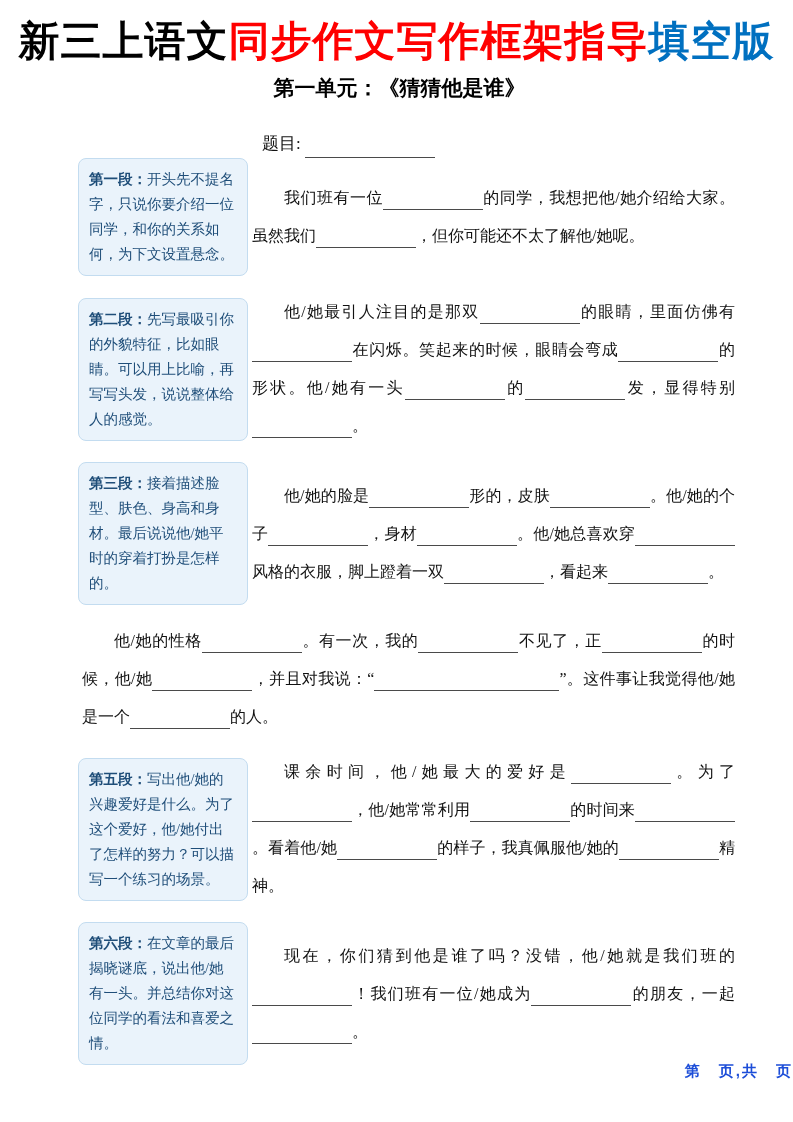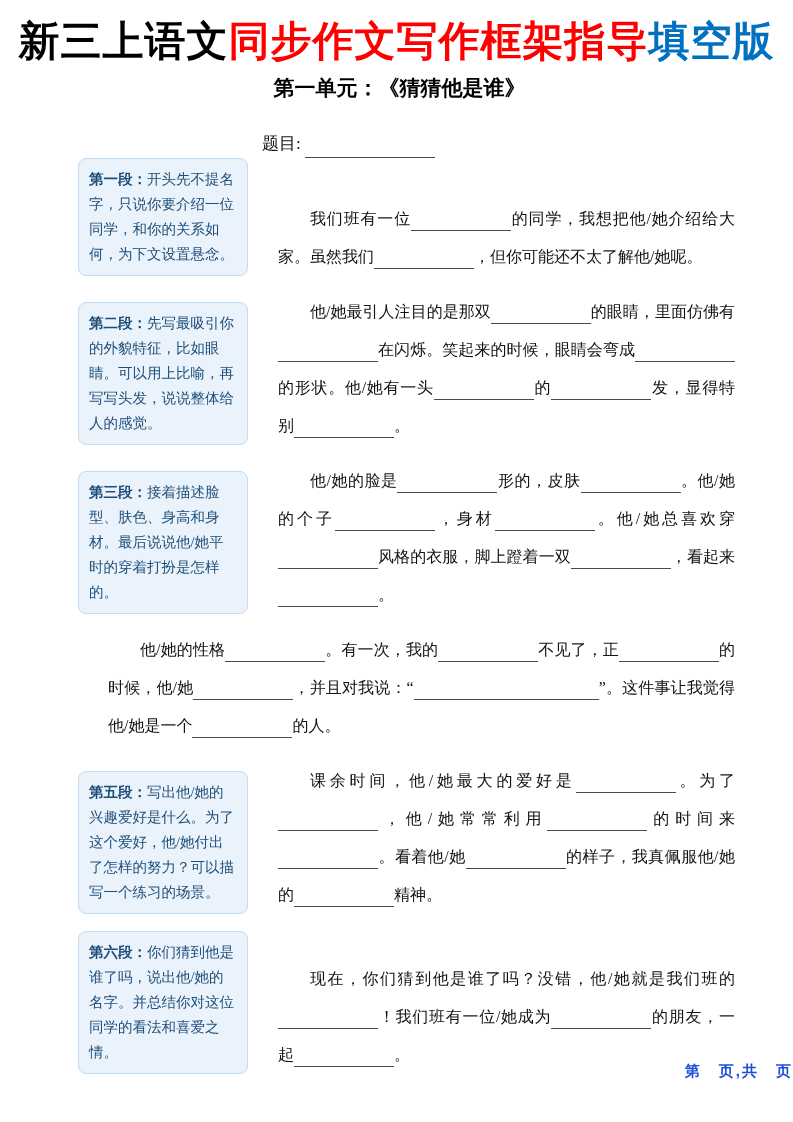--- a/index.html
+++ b/index.html
@@ -38,38 +38,38 @@
   }
   .topic-blank {
     display: inline-block;
     width: 130px; height: 22px;
     border-bottom: 1px solid #4a4a4a;
     vertical-align: -9px;
     margin-left: 4px;
   }
   .row {
     display: flex;
-    align-items: flex-end;
+    align-items: center;
     margin-bottom: 17px;
   }
   .guide-box {
     flex: 0 0 170px;
     width: 170px;
     background: #EAF3FB;
     border: 1px solid #C3DCF0;
     border-radius: 8px;
     padding: 8px 10px;
     color: #1F4E79;
     font-size: 14.5px;
     line-height: 25px;
   }
   .guide-label { font-weight: bold; }
   .para {
     flex: 1;
-    margin-left: 30px;
+    margin-left: 4px;
     font-size: 16px;
     line-height: 38px;
     text-indent: 2em;
     text-align: justify;
   }
   .blank {
     display: inline-block;
     width: 100px;
     height: 20px;
     border-bottom: 1px solid #4a4a4a;
@@ -119,21 +119,21 @@
   <div class="row">
     <div class="para"><span>他/她的性格</span><span class="blank" style="width: 100px;"></span><span>。有一次，我的</span><span class="blank" style="width: 100px;"></span><span>不见了，正</span><span class="blank" style="width: 100px;"></span><span>的时候，他/她</span><span class="blank" style="width: 100px;"></span><span>，并且对我说：“</span><span class="blank" style="width: 185px;"></span><span>”。这件事让我觉得他/她是一个</span><span class="blank" style="width: 100px;"></span><span>的人。</span></div>
   </div>
 
   <div class="row">
     <div class="guide-box"><span class="guide-label">第五段：</span><span class="guide-text">写出他/她的兴趣爱好是什么。为了这个爱好，他/她付出了怎样的努力？可以描写一个练习的场景。</span></div>
     <div class="para"><span>课余时间，他/她最大的爱好是</span><span class="blank" style="width: 100px;"></span><span>。为了</span><span class="blank" style="width: 100px;"></span><span>，他/她常常利用</span><span class="blank" style="width: 100px;"></span><span>的时间来</span><span class="blank" style="width: 100px;"></span><span>。看着他/她</span><span class="blank" style="width: 100px;"></span><span>的样子，我真佩服他/她的</span><span class="blank" style="width: 100px;"></span><span>精神。</span></div>
   </div>
 
   <div class="row">
-    <div class="guide-box"><span class="guide-label">第六段：</span><span class="guide-text">你们猜到他是谁了吗，说出他/她的名字。并总结你对这位同学的看法和喜爱之情。</span></div>
+    <div class="guide-box"><span class="guide-label">第六段：</span><span class="guide-text">在文章的最后揭晓谜底，说出他/她有一头。并总结你对这位同学的看法和喜爱之情。</span></div>
     <div class="para"><span>现在，你们猜到他是谁了吗？没错，他/她就是我们班的</span><span class="blank" style="width: 100px;"></span><span>！我们班有一位/她成为</span><span class="blank" style="width: 100px;"></span><span>的朋友，一起</span><span class="blank" style="width: 100px;"></span><span>。</span></div>
   </div>
 </div>
   </div>
 
   <div class="page-footer">第　页,共　页</div>
 
 </div>
 
 </body></html>

